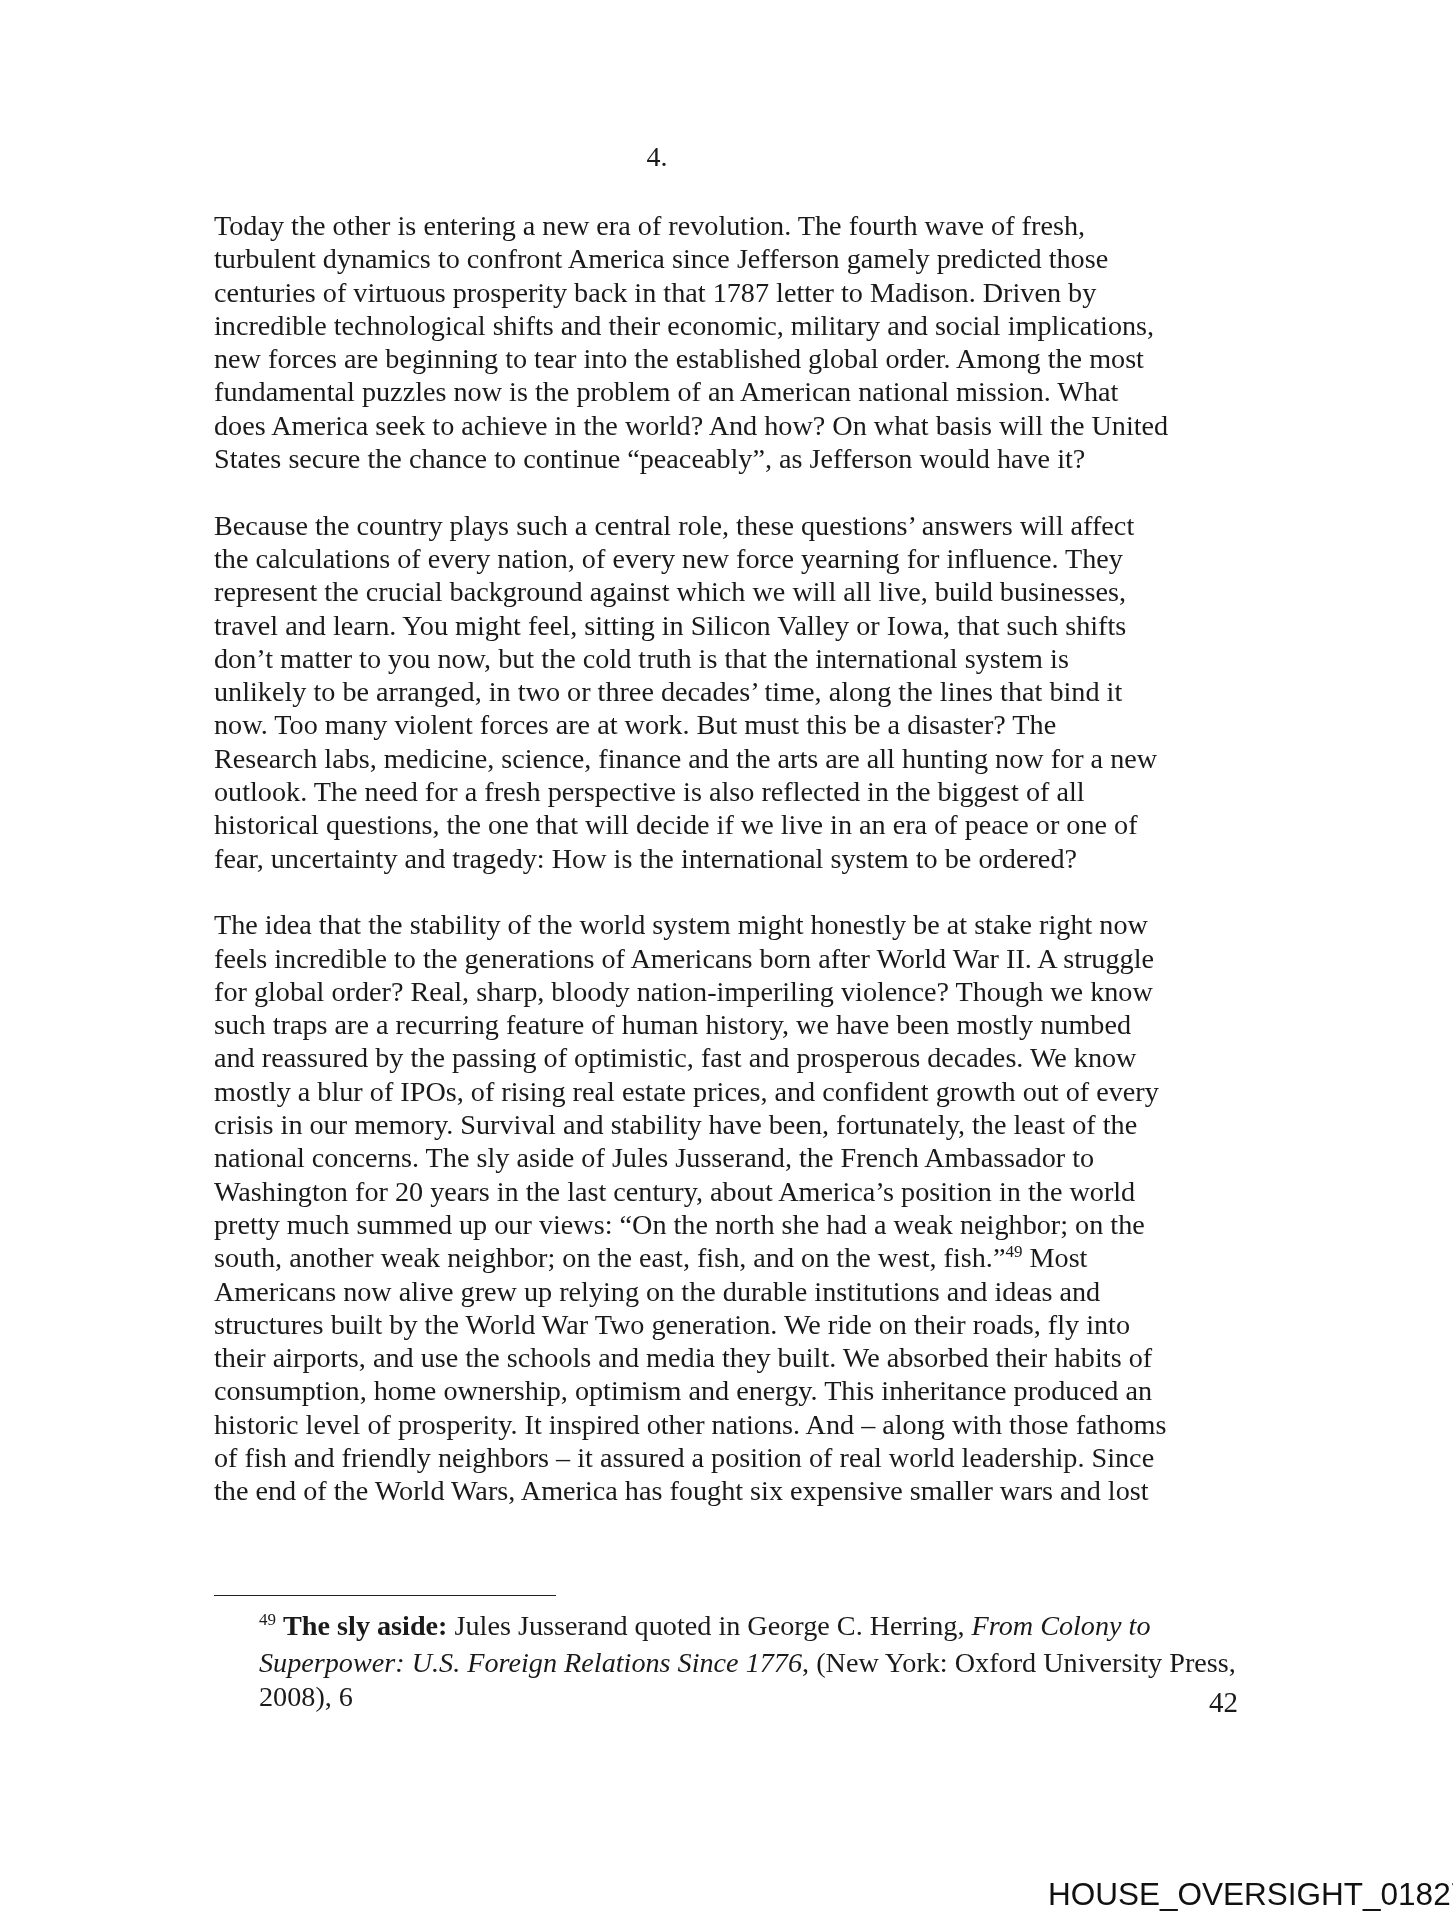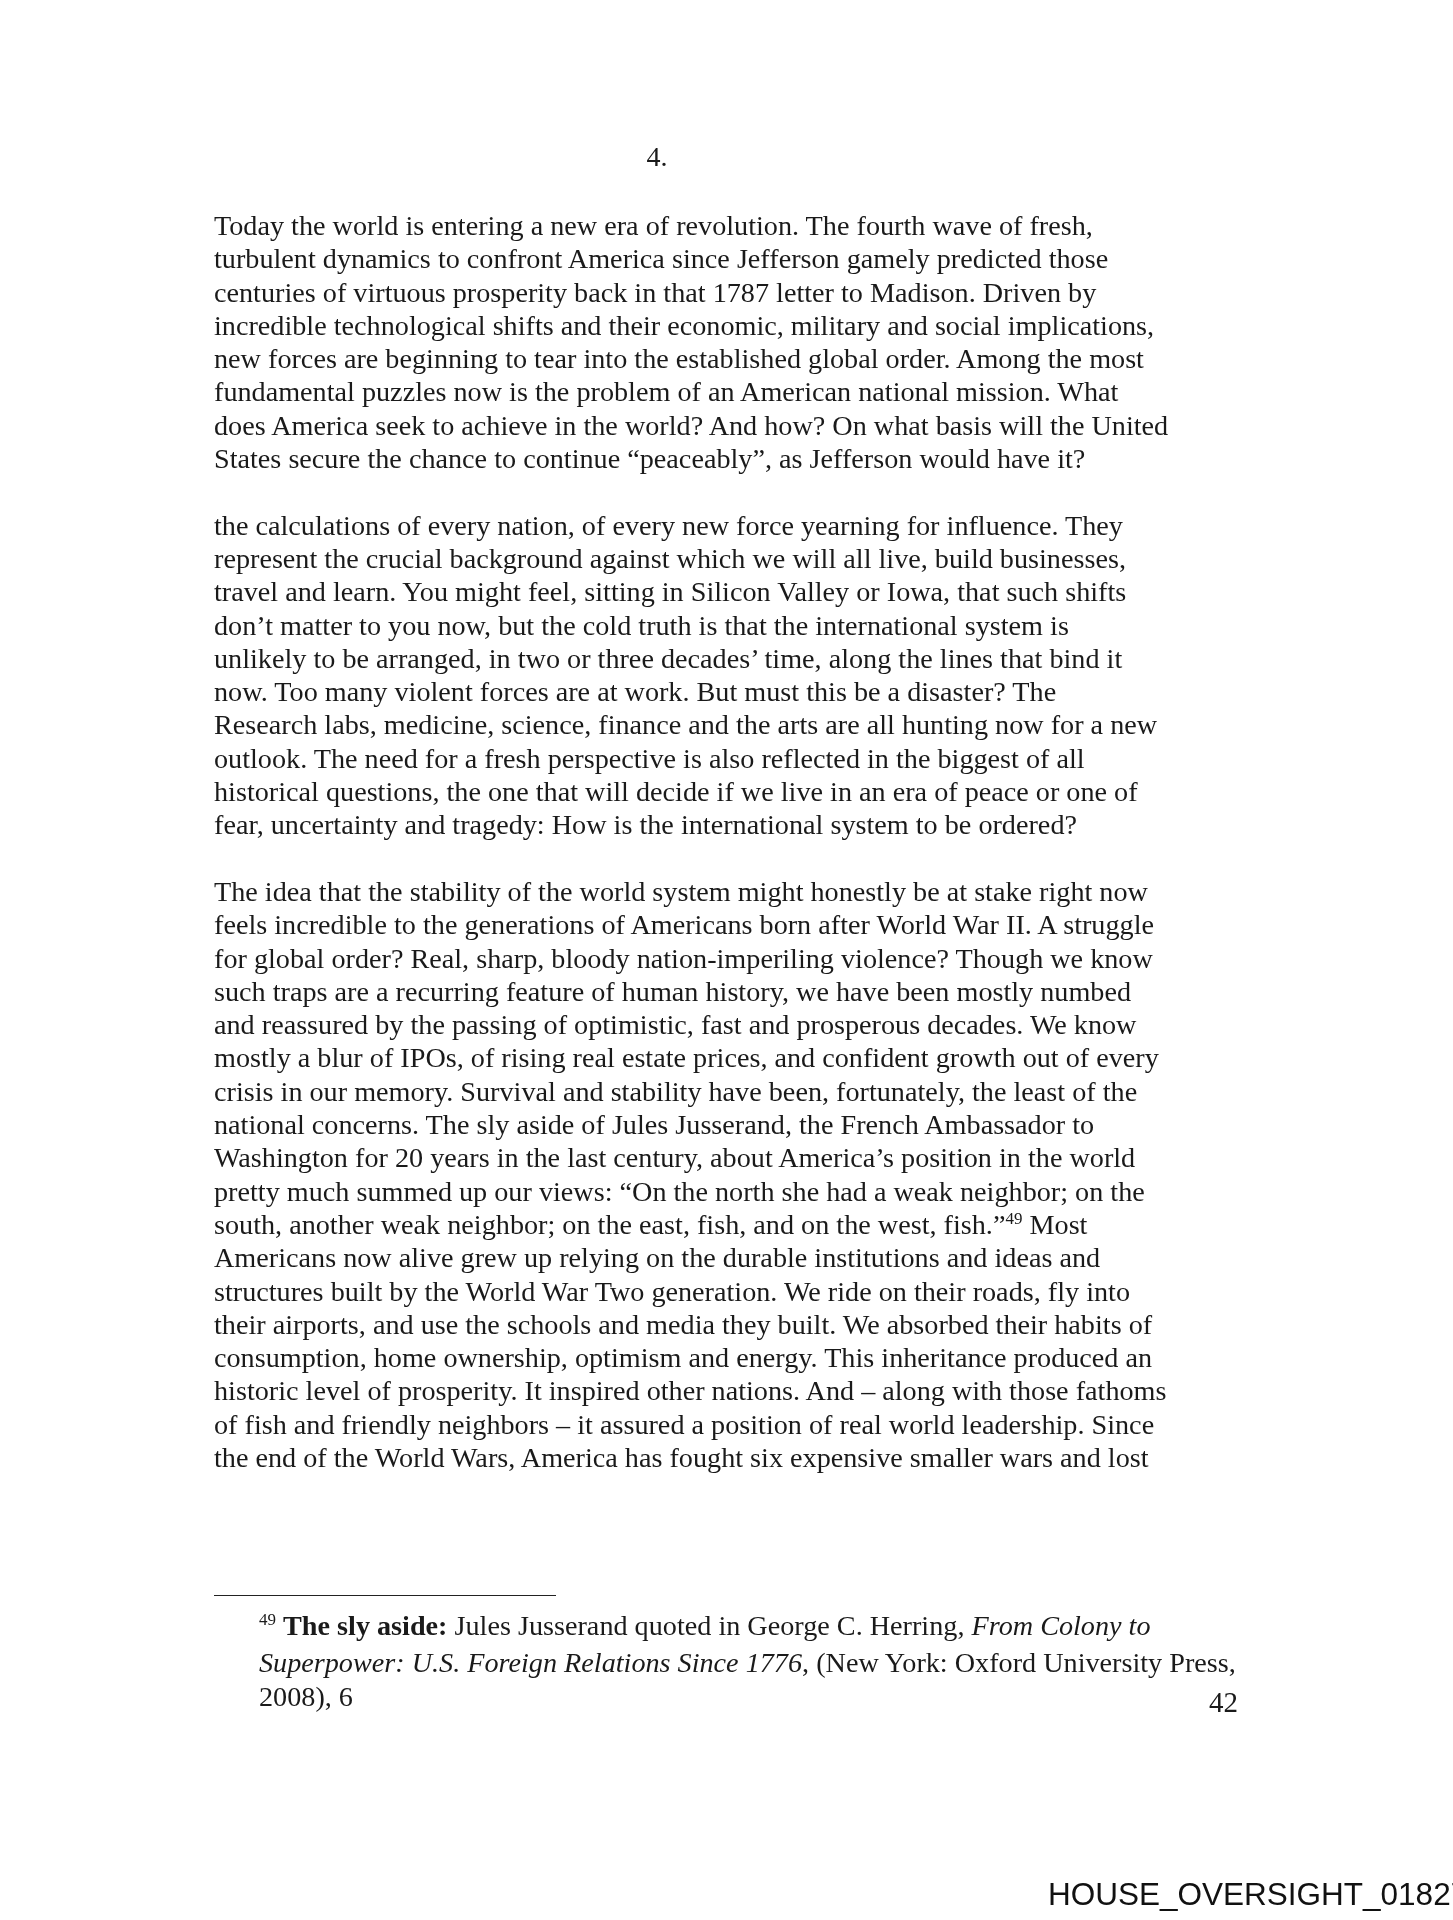--- a/index.html
+++ b/index.html
@@ -103,31 +103,32 @@
 </head>
 <body>
 
 <div class="page">
 
   <div class="section-number">4.</div>
 
   <div class="body-text">
 
     <p class="paragraph">
-      <span class="line">Today the world is entering a new era of revolution. The fourth wave of fresh,</span>
+      <span class="line">Today the other is entering a new era of revolution. The fourth wave of fresh,</span>
       <span class="line">turbulent dynamics to confront America since Jefferson gamely predicted those</span>
       <span class="line">centuries of virtuous prosperity back in that 1787 letter to Madison. Driven by</span>
       <span class="line">incredible technological shifts and their economic, military and social implications,</span>
       <span class="line">new forces are beginning to tear into the established global order. Among the most</span>
       <span class="line">fundamental puzzles now is the problem of an American national mission. What</span>
       <span class="line">does America seek to achieve in the world? And how? On what basis will the United</span>
       <span class="line">States secure the chance to continue “peaceably”, as Jefferson would have it?</span>
     </p>
 
     <p class="paragraph">
+      <span class="line">Because the country plays such a central role, these questions’ answers will affect</span>
       <span class="line">the calculations of every nation, of every new force yearning for influence. They</span>
       <span class="line">represent the crucial background against which we will all live, build businesses,</span>
       <span class="line">travel and learn. You might feel, sitting in Silicon Valley or Iowa, that such shifts</span>
       <span class="line">don’t matter to you now, but the cold truth is that the international system is</span>
       <span class="line">unlikely to be arranged, in two or three decades’ time, along the lines that bind it</span>
       <span class="line">now. Too many violent forces are at work. But must this be a disaster? The</span>
       <span class="line">Research labs, medicine, science, finance and the arts are all hunting now for a new</span>
       <span class="line">outlook. The need for a fresh perspective is also reflected in the biggest of all</span>
       <span class="line">historical questions, the one that will decide if we live in an era of peace or one of</span>
       <span class="line">fear, uncertainty and tragedy: How is the international system to be ordered?</span>

